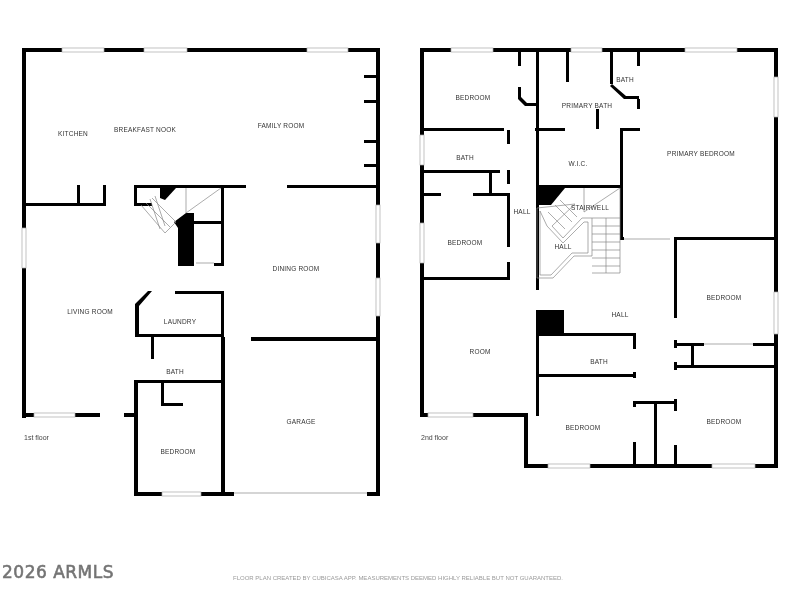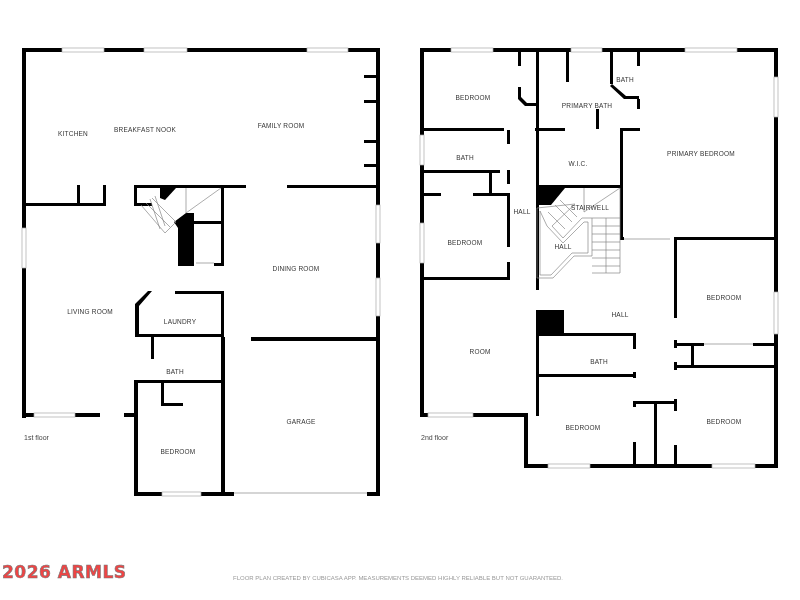--- a/index.html
+++ b/index.html
@@ -3,21 +3,21 @@
 <meta charset="utf-8">
 <style>
   html, body { margin: 0; padding: 0; background: #ffffff; }
   body { width: 800px; height: 600px; position: relative; overflow: hidden; font-family: "Liberation Sans", sans-serif; }
   svg { position: absolute; left: 0; top: 0; }
   .wall { fill: #000; }
   .win { fill: #ffffff; stroke: #a8a8a8; stroke-width: 0.7; }
   .stair { fill: none; stroke: #888; stroke-width: 0.7; }
   .label { position: absolute; font-size: 6.5px; color: #333; letter-spacing: 0.2px; transform: translate(-50%, -50%); white-space: nowrap; }
   .floor-label { position: absolute; font-size: 7px; color: #444; white-space: nowrap; }
-  .watermark { position: absolute; left: 2px; top: 562px; font-size: 17px; color: #ef4444; -webkit-text-stroke: 0.6px #777; letter-spacing: 0.5px; font-family: "DejaVu Sans", sans-serif; font-weight: 700; text-align: right; }
+  .watermark { position: absolute; left: 2px; top: 562px; font-size: 17px; color: #737373; -webkit-text-stroke: 0.6px #777; letter-spacing: 0.5px; font-family: "DejaVu Sans", sans-serif; font-weight: 400; text-align: right; }
   .disclaimer { position: absolute; left: 233px; top: 575px; font-size: 6px; color: #9a9a9a; white-space: nowrap; }
 </style>
 </head>
 <body>
 
 <svg width="800" height="600" viewBox="0 0 800 600">
 
   <g>
 
     <rect class="wall" x="22" y="48" width="358" height="4"></rect>

